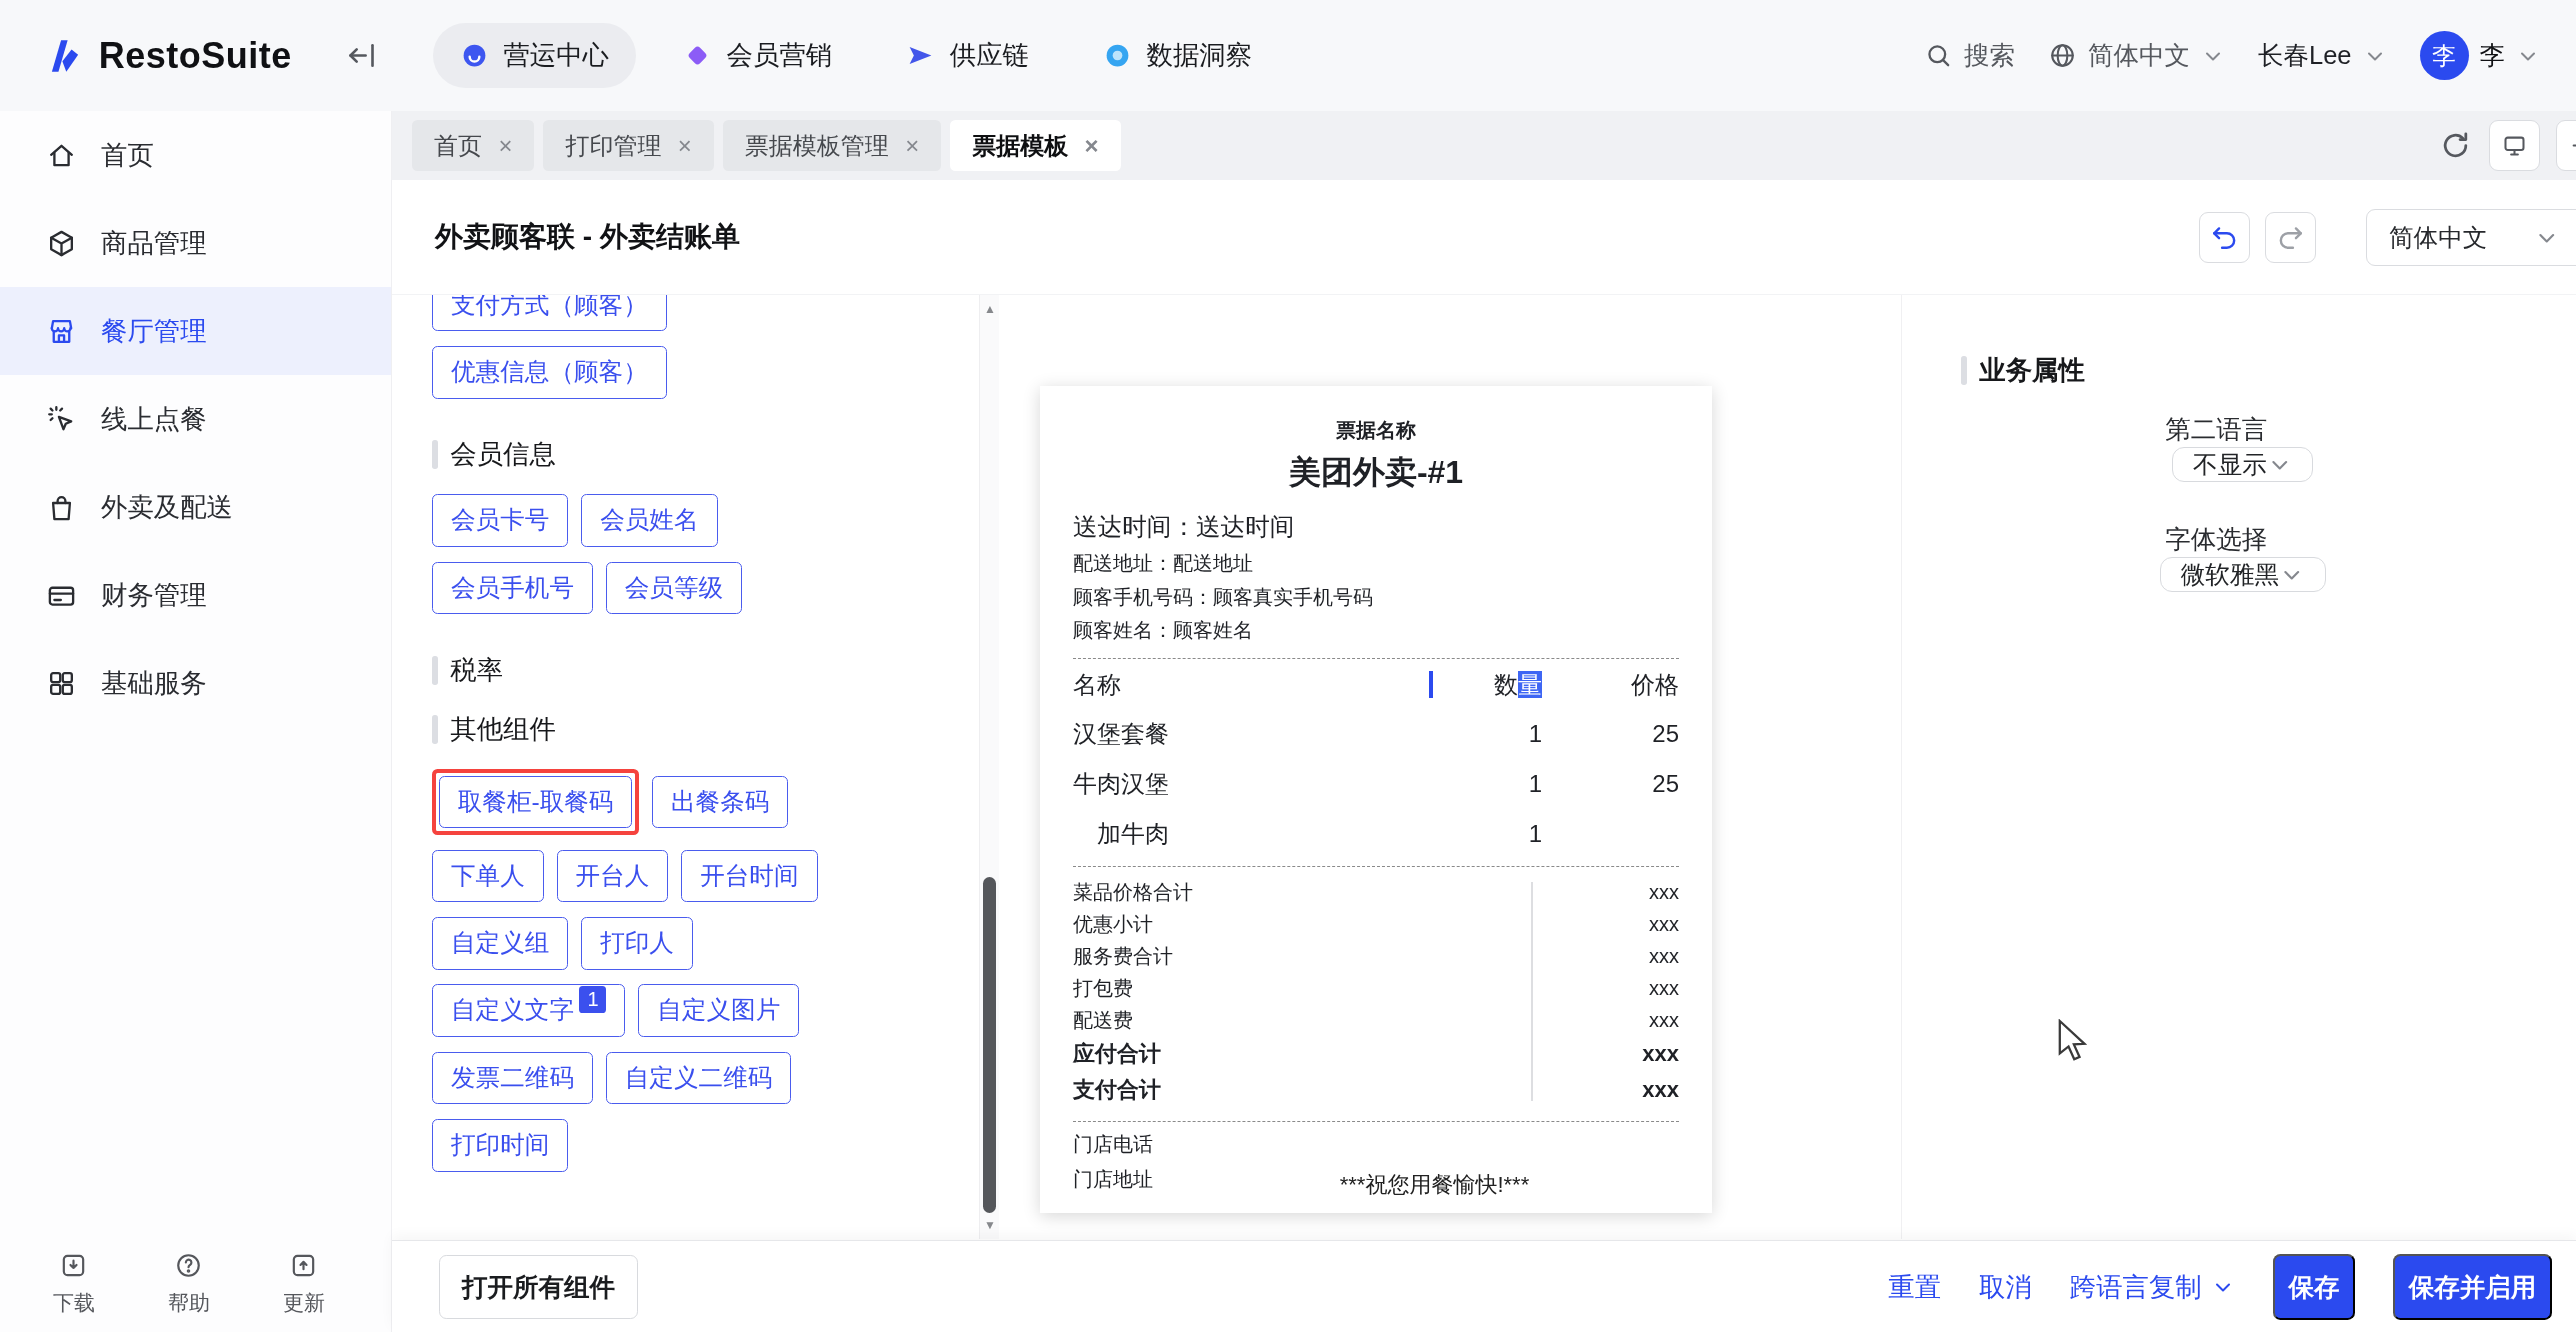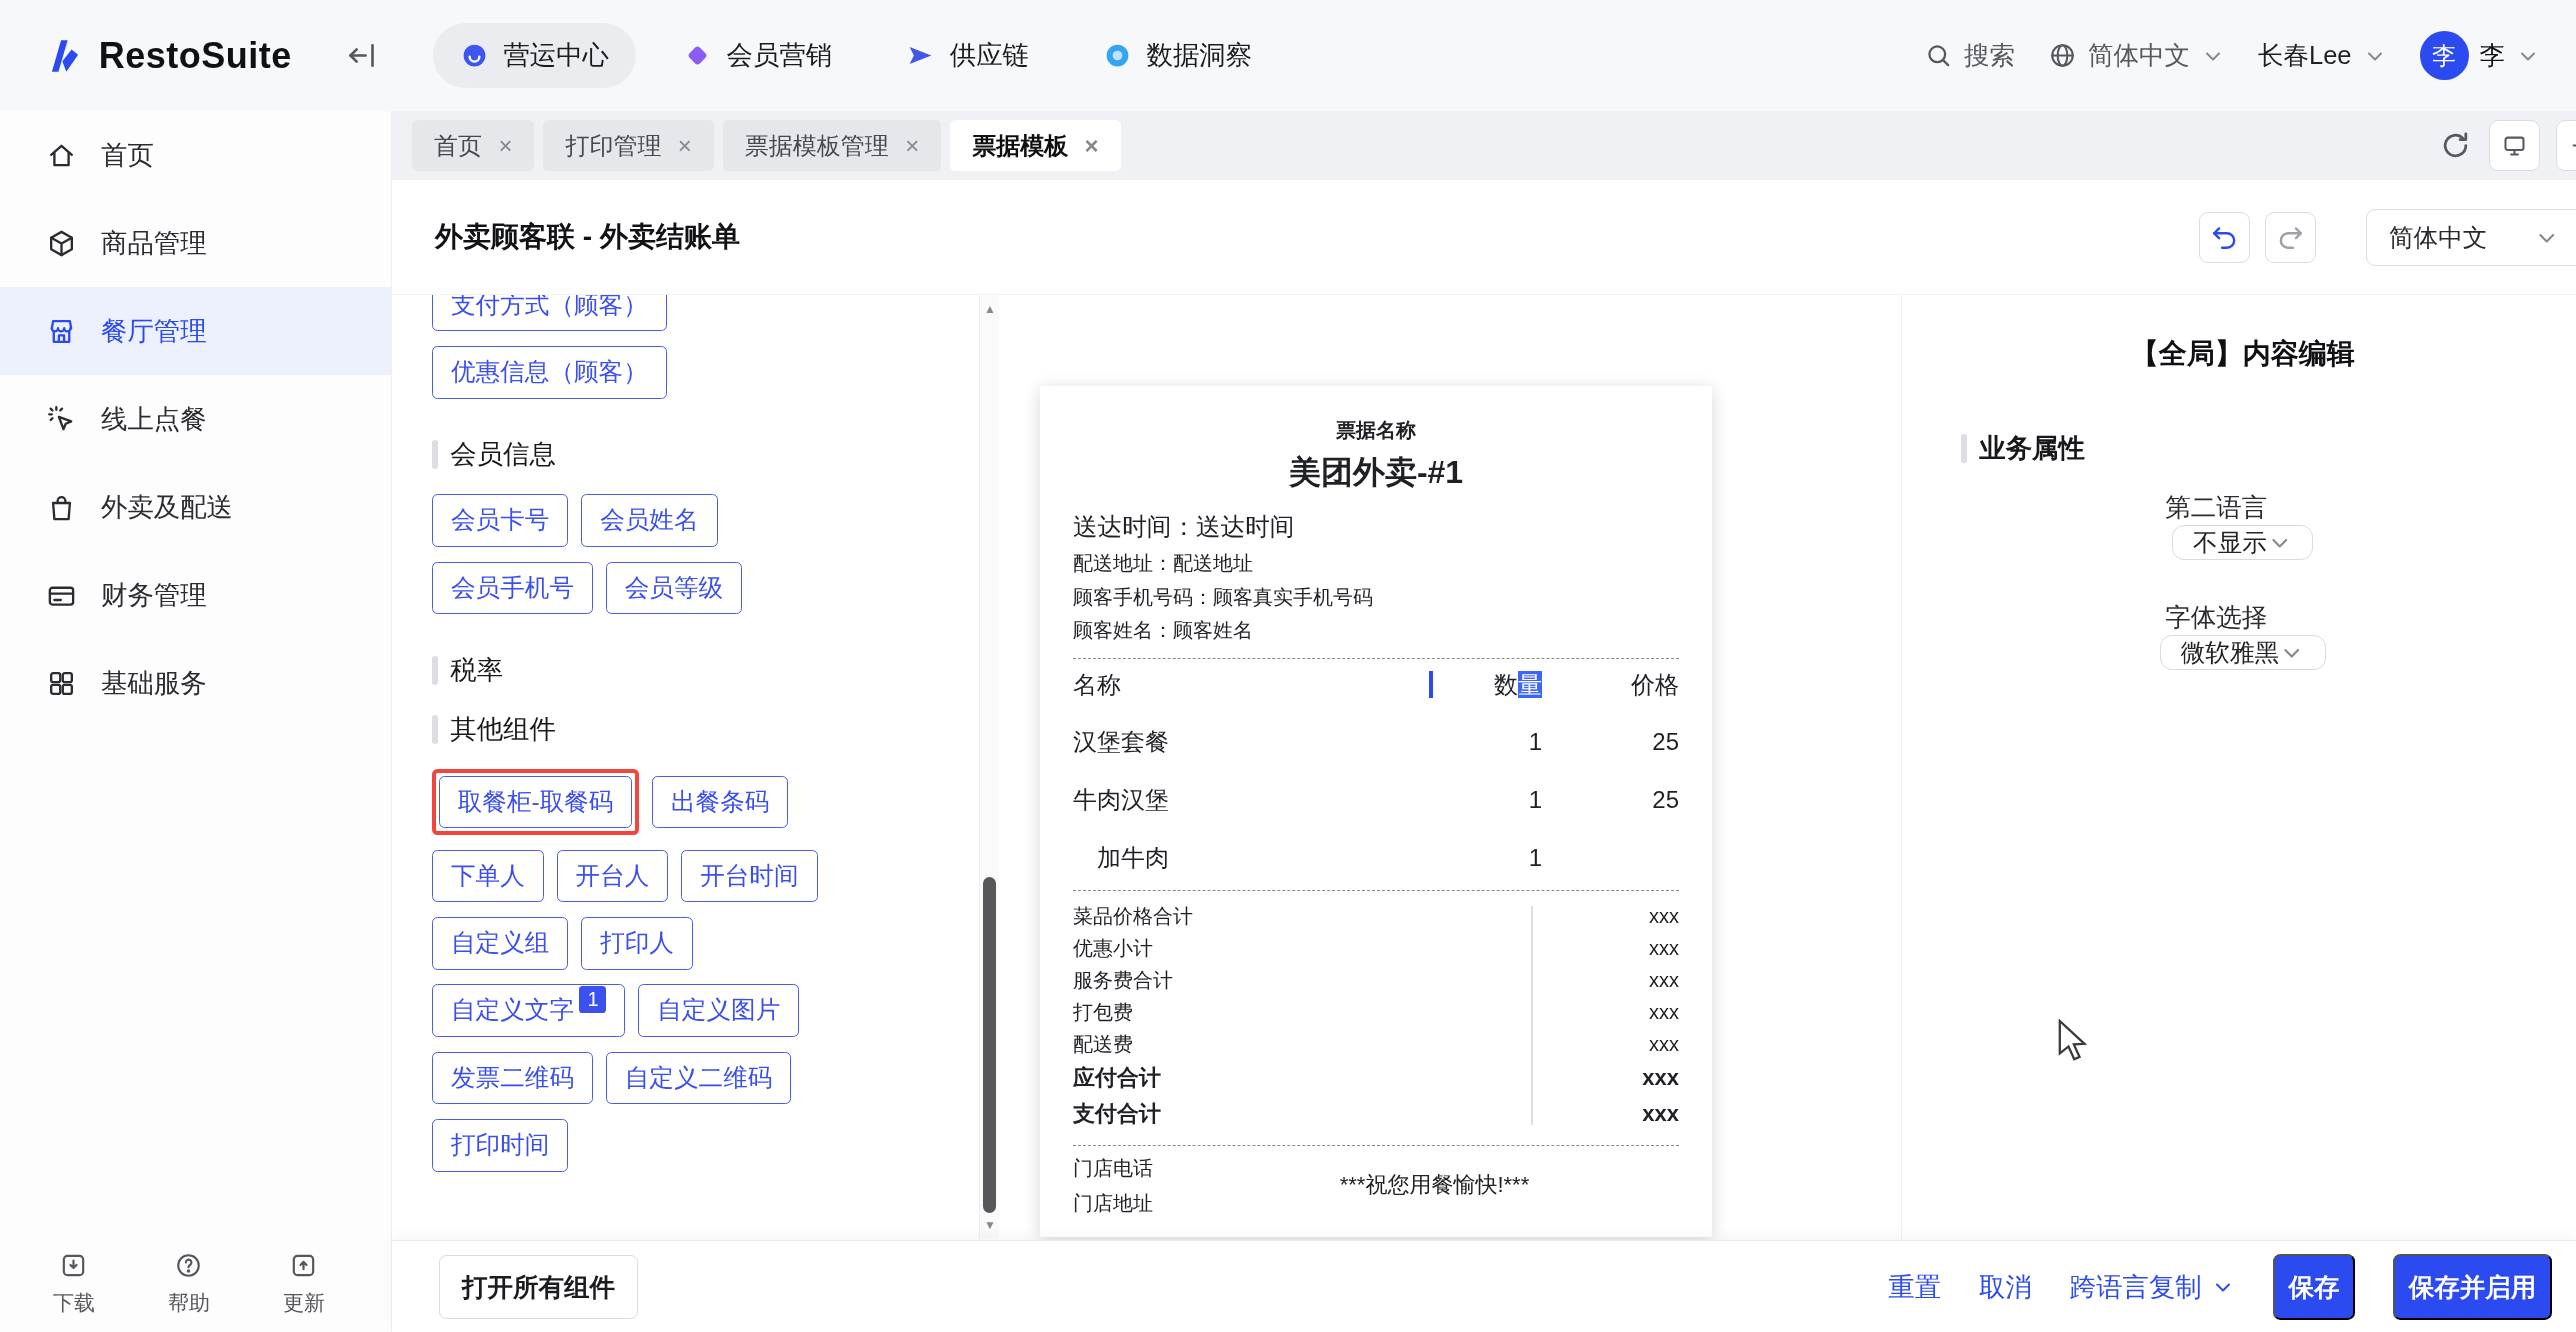--- a/index.html
+++ b/index.html
@@ -69,21 +69,21 @@
   .preview { width:902px; height:944px; position:relative; background:#fff; }
   .receipt { position:absolute; left:41px; top:91px; width:672px; background:#fff; box-shadow:0 2.7px 16.4px rgba(0,0,0,0.16); padding:31px 33px 20px; }
   .r-center { text-align:center; }
   .r-name { font-size:20px; font-weight:bold; }
   .r-title { font-size:32px; font-weight:bold; margin-top:7.3px; }
   .r-big { font-size:24.6px; margin-top:14.6px; line-height:1.35; }
   .r-line { font-size:20px; margin-top:7.3px; line-height:1.3; }
   .r-remark { font-size:24.6px; font-weight:bold; margin-top:11px; }
   .r-hr { border:none; border-top:1.8px dashed #8a8a8a; margin:14.6px 0 9px; }
   .r-table-h, .r-row { display:flex; align-items:center; font-size:24px; line-height:1.45; }
-  .r-row { margin-top:23px; }
+  .r-row { margin-top:15px; }
   .col-name { flex:1; }
   .col-qty { width:109px; text-align:right; }
   .col-price { width:137px; text-align:right; }
   .caret { width:3.6px; height:27px; background:#2B4AEF; }
   .sel { background:#3E66F4; color:#fff; }
   .indent { padding-left:24px; }
   .totals { position:relative; margin-top:3.6px; }
   .totals .vline { position:absolute; right:146px; top:5.5px; bottom:5.5px; width:1.8px; background:#DDDEE1; }
   .t-row { display:flex; font-size:20px; line-height:1.6; }
   .t-label { flex:1; }
@@ -502,21 +502,20 @@
             </div>
         </div>
         <hr class="r-hr">
         <div class="r-store">门店电话</div>
         <div class="r-store">门店地址</div>
       </div>
       <div class="r-footer">***祝您用餐愉快!***</div>
     </div>
 
     <div class="editor">
-      <div class="e-title">【全局】内容编辑</div>
       <div class="e-section">业务属性</div>
       <div class="e-field">
         <span class="e-label">第二语言</span>
         <div class="e-select">
           <span>不显示</span>
           <span>
               <svg width="25.5" height="25.5" viewBox="0 0 24 24" fill="none" stroke="#85888E" stroke-width="2" stroke-linecap="round" stroke-linejoin="round">
                 <path d="M6 9.5l6 6 6-6"></path>
               </svg>
             </span>

